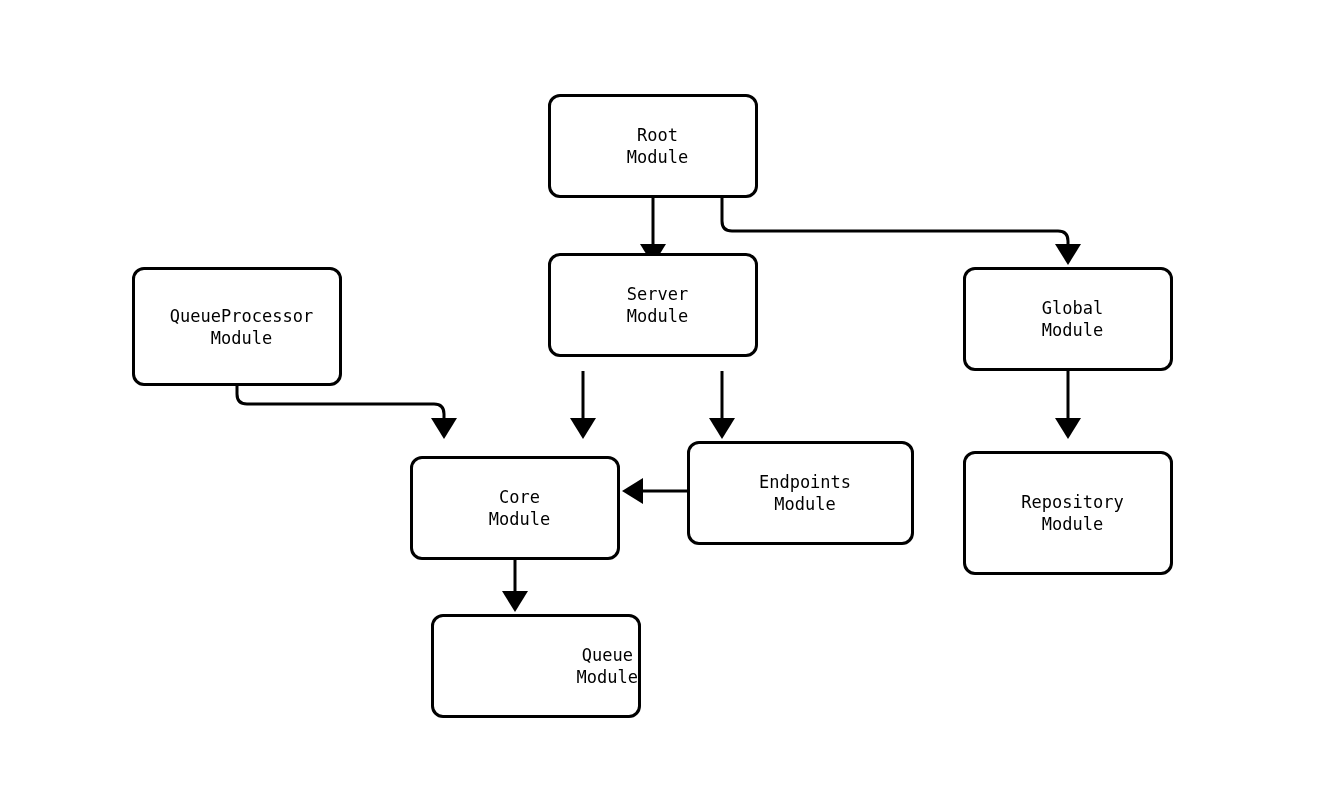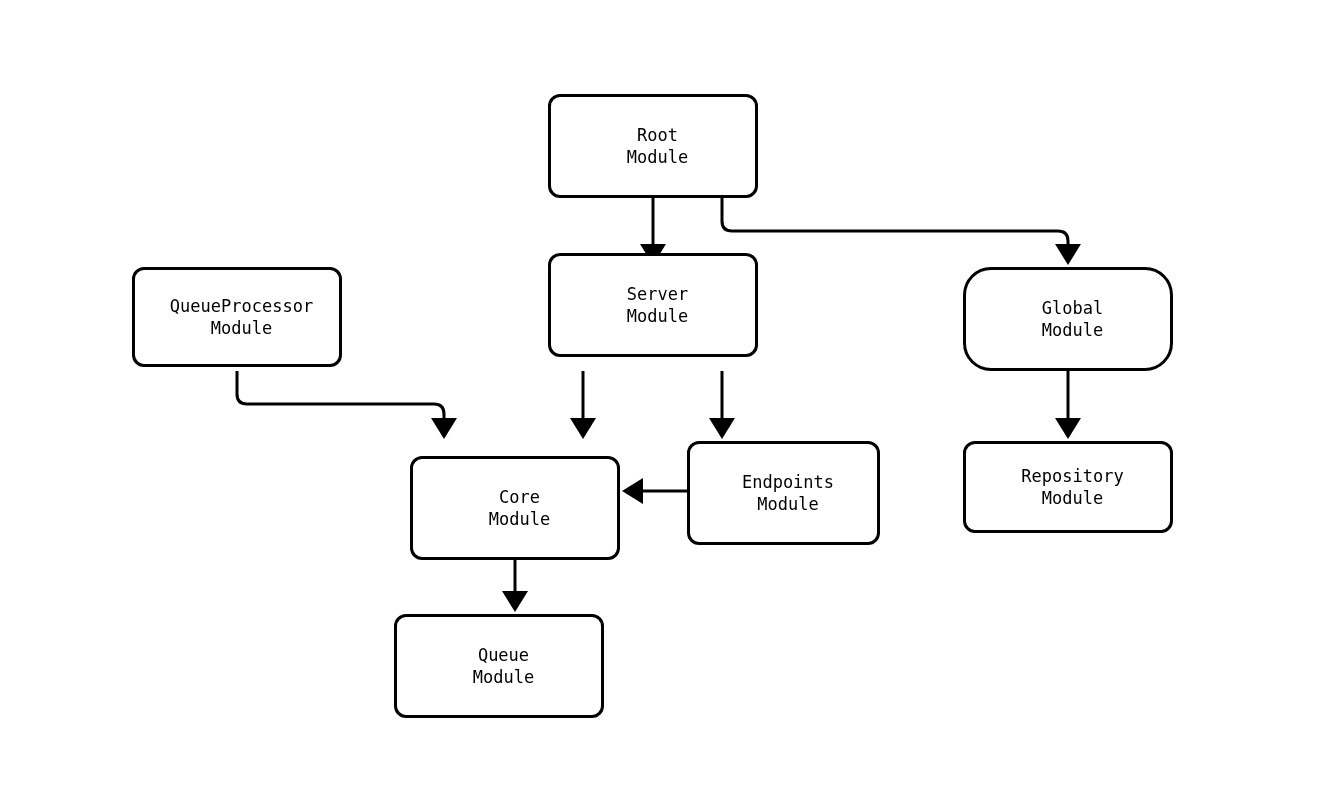--- a/index.html
+++ b/index.html
@@ -100,48 +100,48 @@
       <path d="M 515 545 L 515 597" stroke="#000000" stroke-width="3" fill="none"></path>
       <path d="M 502 591 L 528 591 L 515 612 Z" fill="#000000"></path>
     </g>
   </svg>
 
   <div class="node" style="left:548px; top:94px; width:210px; height:104px;">
     <div class="node-label">Root
 Module</div>
   </div>
 
-  <div class="node" style="left:132px; top:267px; width:210px; height:100px;justify-content:center;">
+  <div class="node" style="left:132px; top:267px; width:210px; height:119px;justify-content:center;">
     <div class="node-label">QueueProcessor
 Module</div>
   </div>
 
   <div class="node" style="left:548px; top:253px; width:210px; height:104px;">
     <div class="node-label">Server
 Module</div>
   </div>
 
-  <div class="node" style="left:963px; top:267px; width:210px; height:104px;border-radius:28px;">
+  <div class="node" style="left:963px; top:267px; width:210px; height:104px;">
     <div class="node-label">Global
 Module</div>
   </div>
 
   <div class="node" style="left:410px; top:456px; width:210px; height:104px;">
     <div class="node-label">Core
 Module</div>
   </div>
 
-  <div class="node" style="left:687px; top:441px; width:193px; height:104px;">
+  <div class="node" style="left:687px; top:441px; width:227px; height:104px;">
     <div class="node-label">Endpoints
 Module</div>
   </div>
 
-  <div class="node" style="left:963px; top:441px; width:210px; height:92px;">
+  <div class="node" style="left:963px; top:451px; width:210px; height:124px;">
     <div class="node-label">Repository
 Module</div>
   </div>
 
-  <div class="node" style="left:394px; top:614px; width:210px; height:104px;">
+  <div class="node" style="left:431px; top:614px; width:210px; height:104px;align-items:flex-end;">
     <div class="node-label">Queue
 Module</div>
   </div>
 
 </div>
 
 </body></html>

